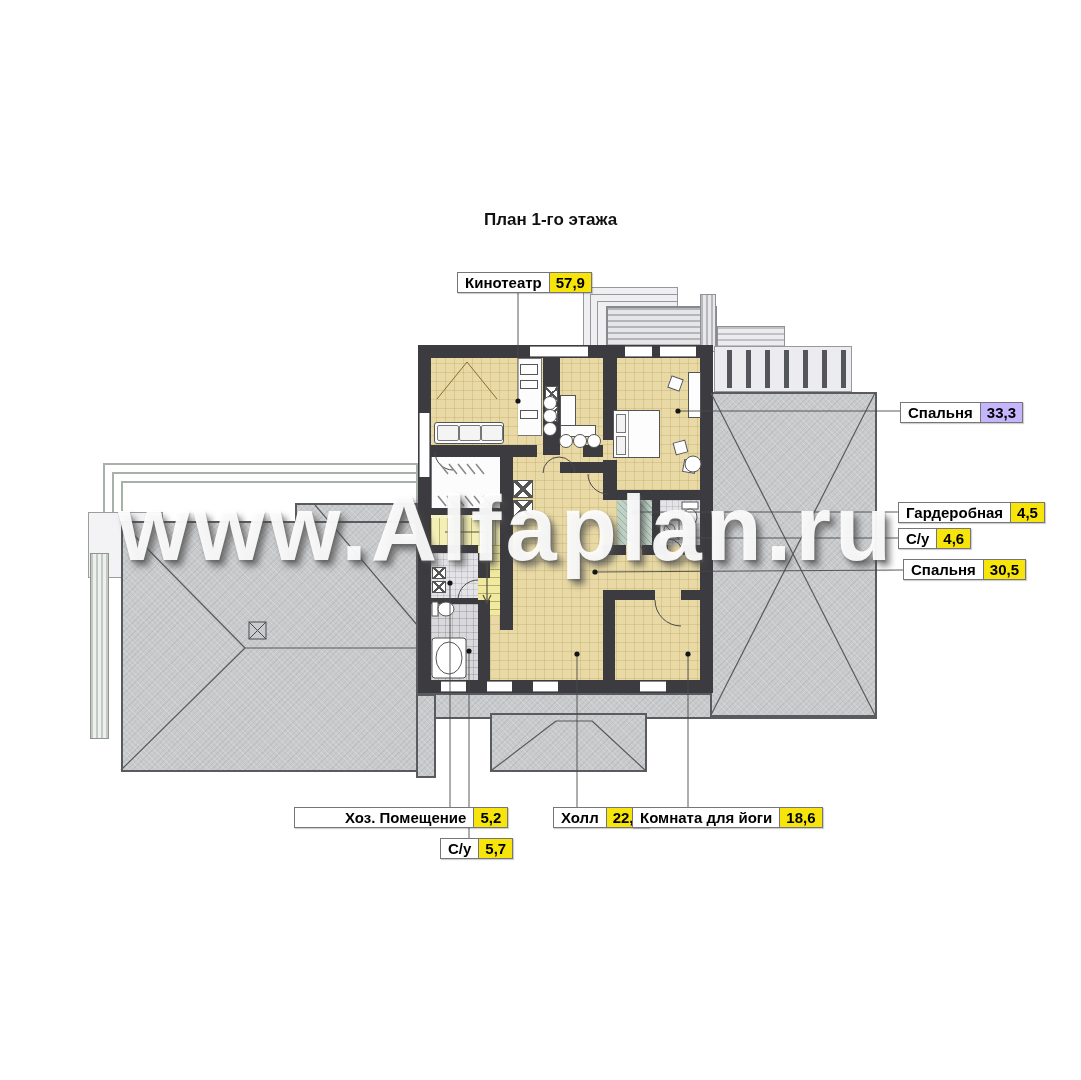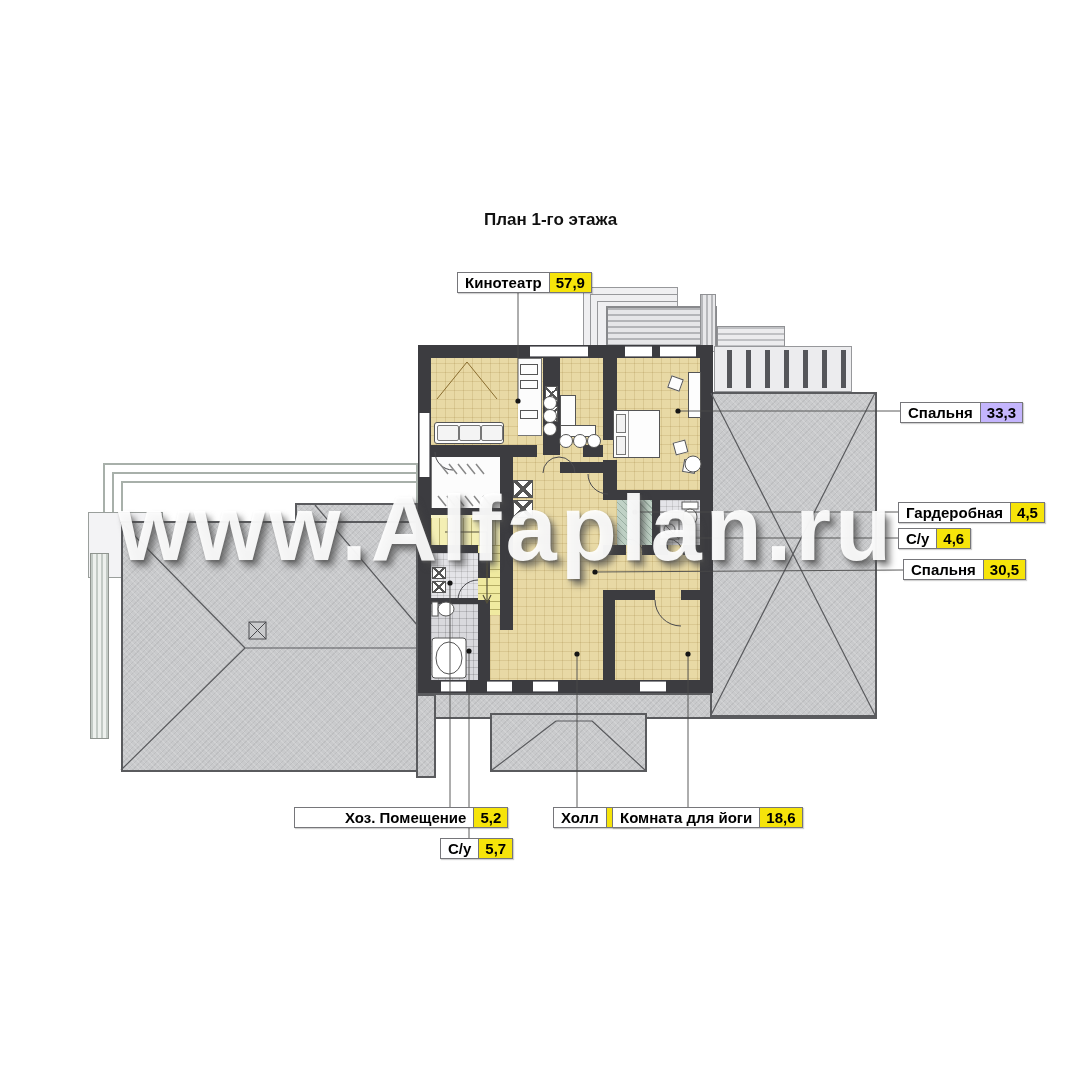--- a/index.html
+++ b/index.html
@@ -298,21 +298,21 @@
         <span class="rl-area" style="background: rgb(246, 228, 10);">5,2</span>
       </div>
       <div class="room-label" style="left: 440px; top: 838px;">
         <span class="rl-name">С/у</span>
         <span class="rl-area" style="background: rgb(246, 228, 10);">5,7</span>
       </div>
       <div class="room-label" style="left: 553px; top: 807px;">
         <span class="rl-name">Холл</span>
         <span class="rl-area" style="background: rgb(246, 228, 10);">22,1</span>
       </div>
-      <div class="room-label" style="left: 612px; top: 807px; text-align: right;">
+      <div class="room-label" style="left: 632px; top: 807px; text-align: right;">
         <span class="rl-name">Комната для йоги</span>
         <span class="rl-area" style="background: rgb(246, 228, 10);">18,6</span>
       </div>
     </div>
   <div class="abs" id="title">План 1-го этажа</div>
 
   <div class="abs" id="watermark">www.Alfaplan.ru</div>
 </div>
 
 </body></html>

